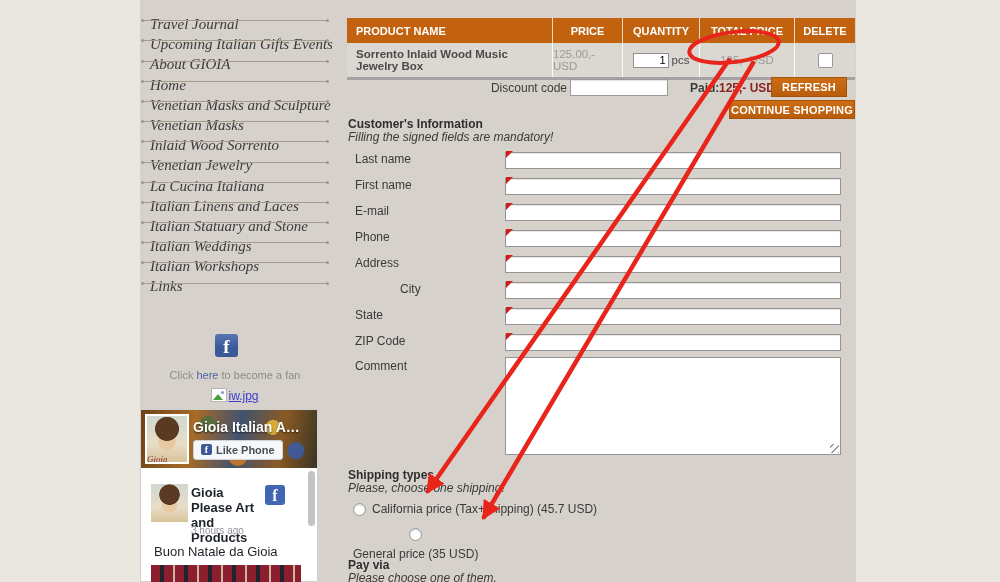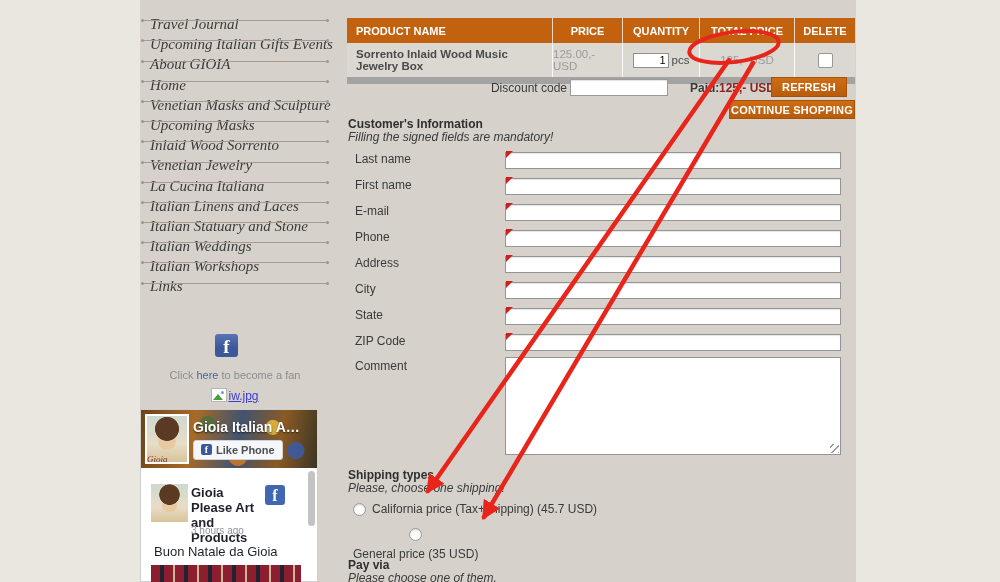--- a/index.html
+++ b/index.html
@@ -83,21 +83,21 @@
   .post-time{position:absolute;left:50px;top:115px;font-size:10px;color:#90949c;}
   .post-text{position:absolute;left:13px;top:134px;font-size:13px;color:#1d2129;}
   .post-photo{position:absolute;left:10px;top:155px;width:150px;height:18px;
     background:
       repeating-linear-gradient(90deg,#8c1f2f 0 9px,#23232f 9px 13px,#8c1f2f 13px 22px,#c8b89a 22px 24px),
       repeating-linear-gradient(0deg,rgba(40,40,60,.45) 0 4px,rgba(140,30,47,0) 4px 10px);
   }
   .fbw-scroll{position:absolute;right:2px;top:61px;width:7px;height:55px;border-radius:4px;background:#c3c3c3;cursor:pointer;}
 
   
-  .cart{left:347px;top:18px;width:508px;border-bottom:7px solid #a3a3a3;}
+  .cart{left:347px;top:18px;width:508px;border-bottom:3px solid #a3a3a3;}
   .cart-head{display:flex;height:25px;background:#c2620f;}
   .cart-head .c{box-sizing:border-box;border-right:1px solid rgba(255,255,255,.75);
     color:#fff;font-size:11px;font-weight:bold;display:flex;align-items:center;justify-content:center;}
   .cart-head .c:last-child{border-right:none;}
   .cart-row{display:flex;height:34px;background:#dbd8d2;}
   .cart-row .c{box-sizing:border-box;border-right:1px solid rgba(255,255,255,.85);
     display:flex;align-items:center;justify-content:center;font-size:11.5px;}
   .cart-row .c:last-child{border-right:none;}
   .c.w0{width:206px;}.c.w1{width:70px;}.c.w2{width:77px;}.c.w3{width:95px;}.c.w4{width:60px;}
   .cart-head .c.w0, .cart-row .c.w0{justify-content:flex-start;padding-left:9px;}
@@ -171,21 +171,21 @@
     </div>
   <div class="nav-item">
       <span class="lbl">Home</span>
       <span class="nav-div"></span>
     </div>
   <div class="nav-item">
       <span class="lbl">Venetian Masks and Sculpture</span>
       <span class="nav-div"></span>
     </div>
   <div class="nav-item">
-      <span class="lbl">Upcoming Masks</span>
+      <span class="lbl">Venetian Masks</span>
       <span class="nav-div"></span>
     </div>
   <div class="nav-item">
       <span class="lbl">Inlaid Wood Sorrento</span>
       <span class="nav-div"></span>
     </div>
   <div class="nav-item">
       <span class="lbl">Venetian Jewelry</span>
       <span class="nav-div"></span>
     </div>
@@ -273,21 +273,21 @@
 <div class="abs lbl12 f-label" style="top:152px;">Last name</div>
 <div class="abs f-input-wrap req" style="top:150px;"><input style=""></div>
 <div class="abs lbl12 f-label" style="top:178px;">First name</div>
 <div class="abs f-input-wrap req" style="top:176px;"><input style=""></div>
 <div class="abs lbl12 f-label" style="top:204px;">E-mail</div>
 <div class="abs f-input-wrap req" style="top:202px;"><input style=""></div>
 <div class="abs lbl12 f-label" style="top:230px;">Phone</div>
 <div class="abs f-input-wrap req" style="top:228px;"><input style=""></div>
 <div class="abs lbl12 f-label" style="top:256px;">Address</div>
 <div class="abs f-input-wrap req" style="top:254px;"><input style=""></div>
-<div class="abs lbl12 f-label" style="top:282px;">City</div>
+<div class="abs lbl12 f-label" style="top:282px;margin-left:45px;">City</div>
 <div class="abs f-input-wrap req" style="top:280px;"><input style=""></div>
 <div class="abs lbl12 f-label" style="top:308px;">State</div>
 <div class="abs f-input-wrap req" style="top:306px;"><input style=""></div>
 <div class="abs lbl12 f-label" style="top:334px;">ZIP Code</div>
 <div class="abs f-input-wrap req" style="top:332px;"><input style=""></div>
 
 <div class="abs lbl12 f-label" style="top:359px;">Comment</div>
 <div class="abs comment-wrap">
   <textarea style=""></textarea>
   <div class="resize-grip"></div>

